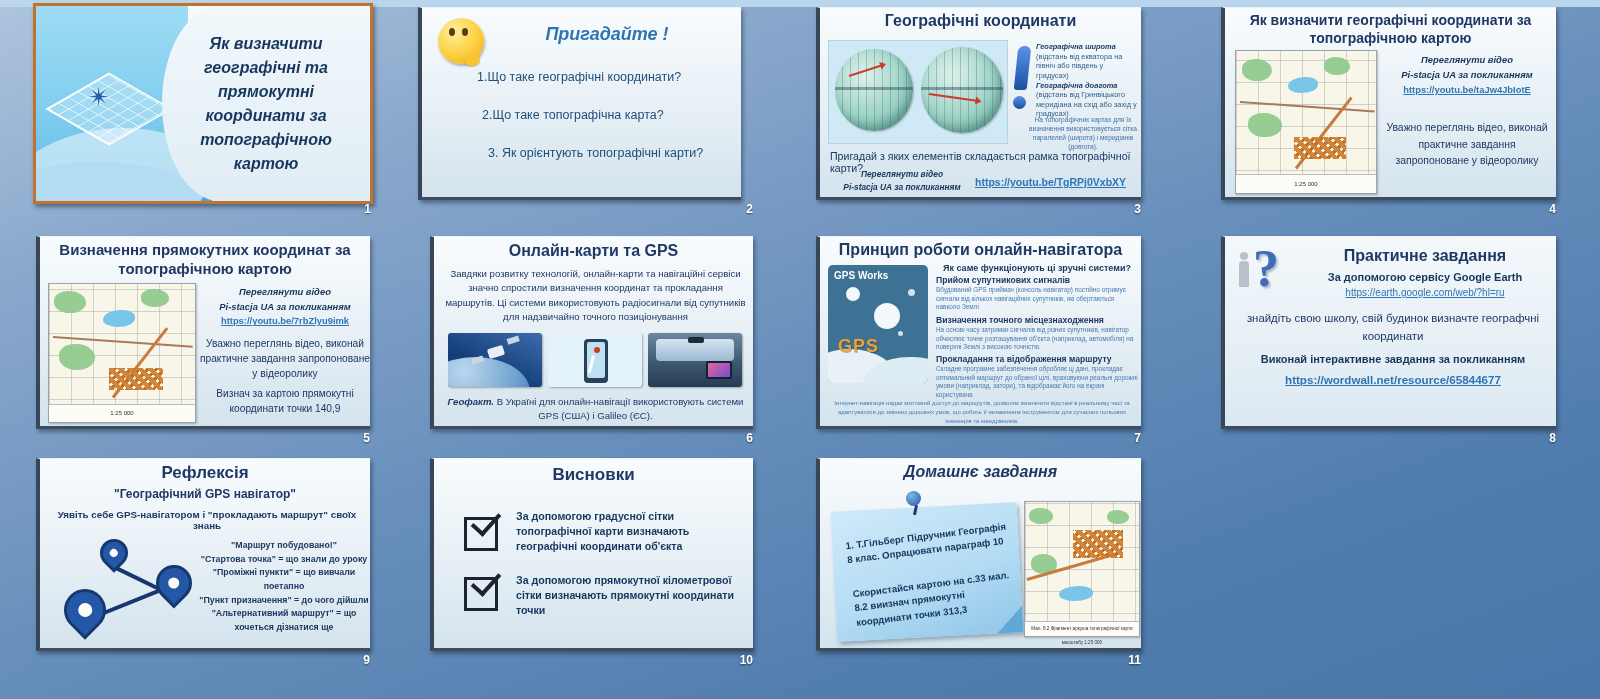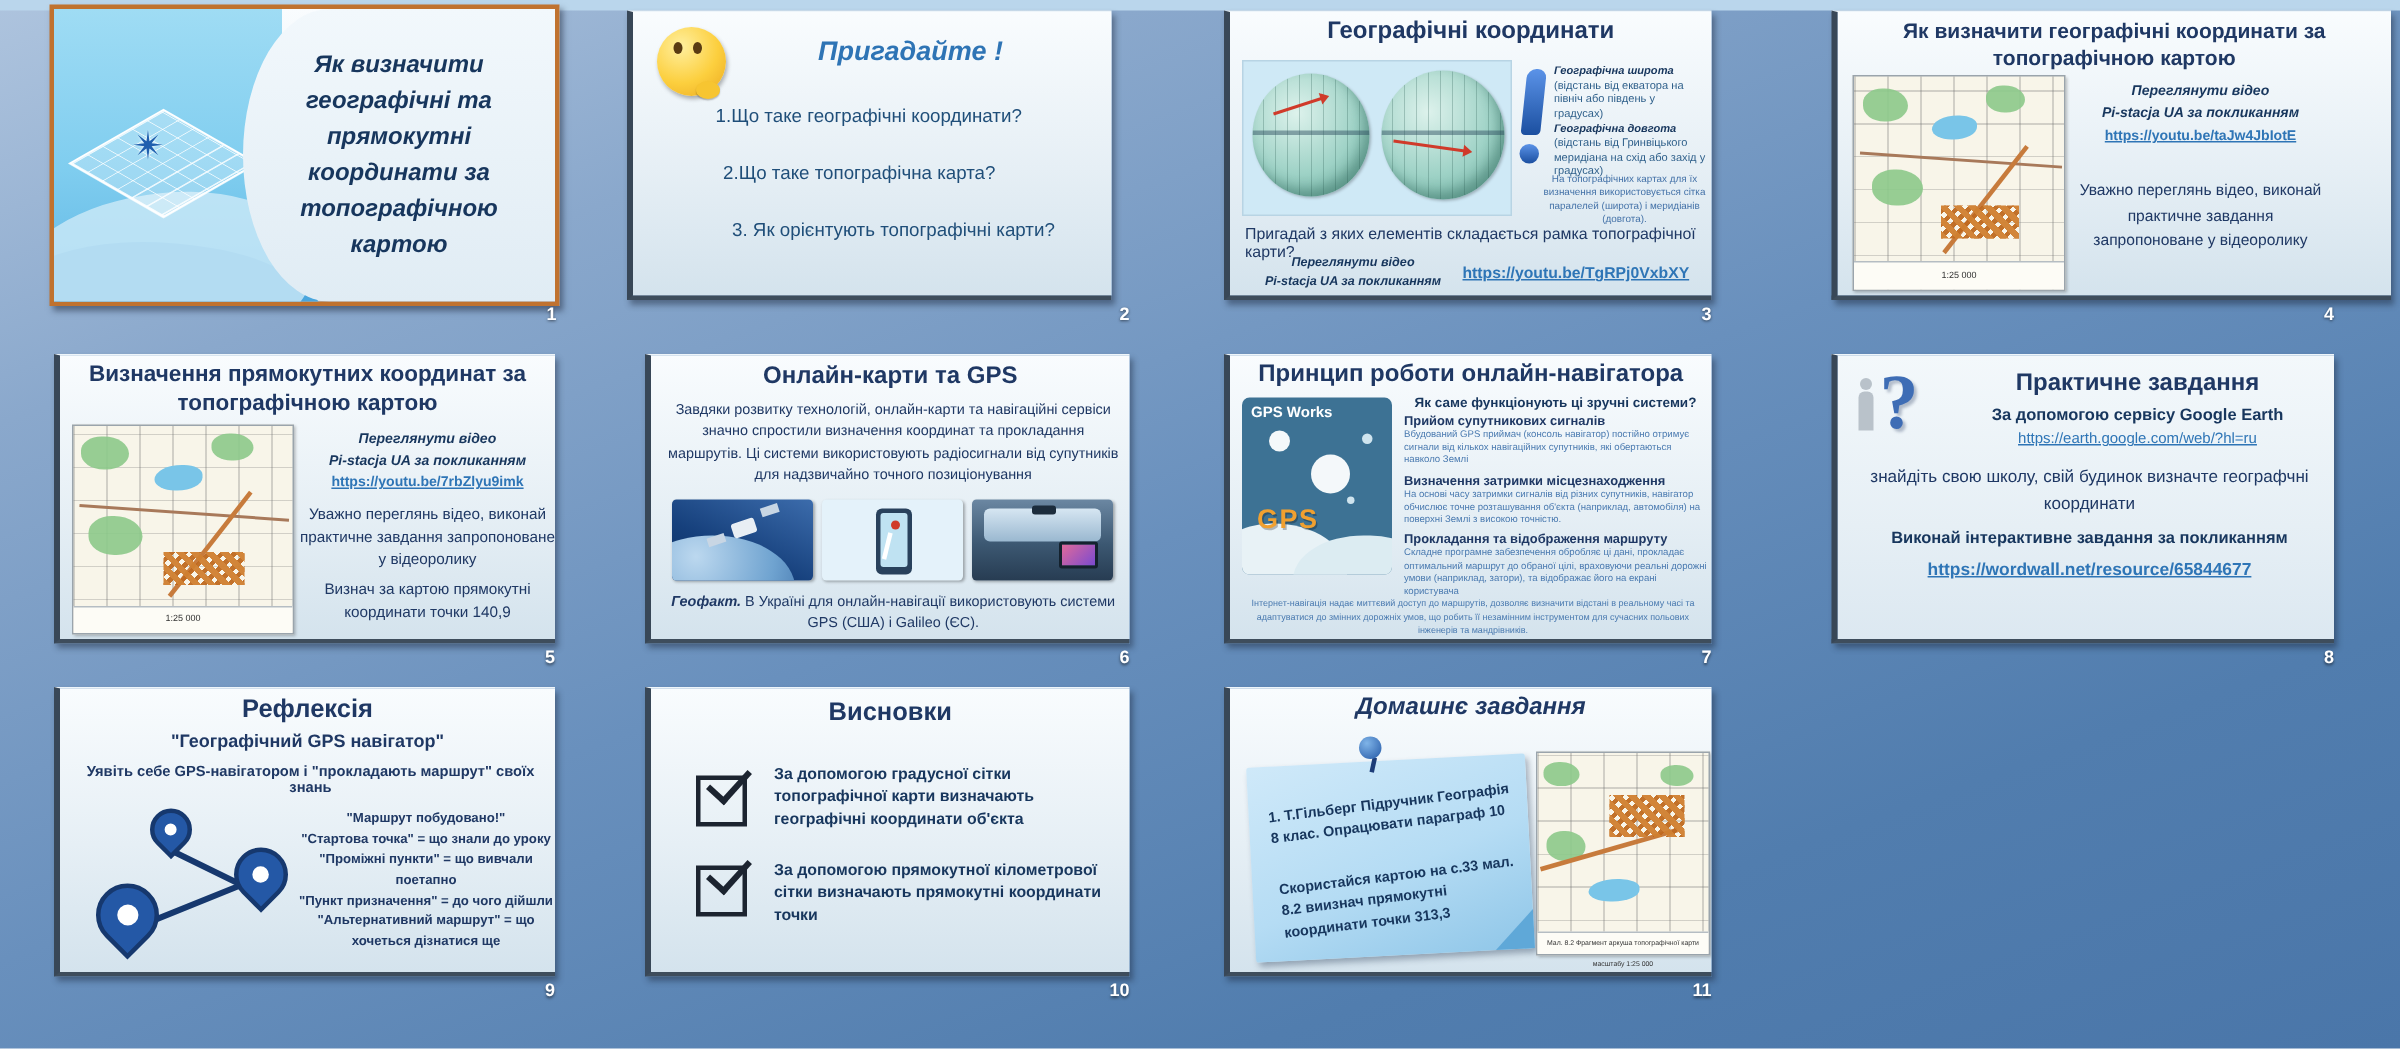--- a/index.html
+++ b/index.html
@@ -200,21 +200,21 @@
   <div class="abs s3-note" style="left:206px;top:108px;width:114px;">На топографічних картах для їх визначення використовується сітка паралелей (широта) і меридіанів (довгота).</div>
   <div class="abs navy" style="left:10px;top:142px;width:308px;font-size:10.6px;">Пригадай  з яких елементів складається рамка топографічної карти?</div>
   <div class="abs" style="left:22px;top:160px;width:120px;font-size:8.4px;font-weight:bold;font-style:italic;color:#17365d;text-align:center;line-height:1.5;">
     <span>Переглянути  відео</span><br>
     <span>Pi-stacja UA за покликанням</span>
   </div>
   <div class="abs lnk" style="left:155px;top:168px;font-size:10.5px;font-weight:bold;">https://youtu.be/TgRPj0VxbXY</div>
 </div>
 <div class="slide-number" style="left:816px;top:202px;width:325px;">3</div>
 
-<div class="slide" style="left:1221px;top:7px;width:373px;height:193px;">
+<div class="slide" style="left:1221px;top:7px;width:335px;height:193px;">
   <div class="abs ttl" style="left:0;top:4px;width:100%;font-size:14px;line-height:1.25;">Як визначити географічні координати за топографічною картою</div>
   <div class="tmap" style="left:10px;top:42px;width:140px;height:142px;">
     <div class="tm-grid"></div>
     <div class="tm-green" style="left:6px;top:8px;width:30px;height:22px;"></div>
     <div class="tm-green" style="left:88px;top:6px;width:26px;height:18px;"></div>
     <div class="tm-green" style="left:12px;top:62px;width:34px;height:24px;"></div>
     <div class="tm-lake" style="left:52px;top:26px;width:30px;height:16px;"></div>
     <div class="tm-road" style="left:4px;top:50px;width:135px;transform:rotate(4deg);"></div>
     <div class="tm-road or" style="left:60px;top:116px;width:90px;transform:rotate(-52deg);"></div>
     <div class="tm-town" style="left:58px;top:86px;width:52px;height:22px;"></div>
@@ -284,21 +284,21 @@
     <div class="planet" style="left:46px;top:38px;"></div>
     <div class="planet" style="left:18px;top:22px;width:14px;height:14px;"></div>
     <div class="dot" style="left:80px;top:24px;"></div>
     <div class="dot" style="left:70px;top:66px;width:5px;height:5px;"></div>
     <div class="ttl">GPS Works</div>
     <div class="gps">GPS</div>
   </div>
   <div class="abs" style="left:116px;top:26px;width:202px;text-align:center;font-weight:bold;color:#17365d;font-size:9px;">Як саме  функціонують  ці зручні системи?</div>
   <div class="abs s7-head" style="left:116px;top:38px;width:202px;">Прийом супутникових сигналів</div>
   <div class="abs s7-body" style="left:116px;top:49px;width:204px;">Вбудований GPS приймач (консоль навігатор) постійно отримує сигнали від кількох навігаційних супутників, які обертаються навколо Землі</div>
-  <div class="abs s7-head" style="left:116px;top:78px;width:202px;">Визначення затримки місцезнаходження</div>
+  <div class="abs s7-head" style="left:116px;top:78px;width:202px;">Визначення точного місцезнаходження</div>
   <div class="abs s7-body" style="left:116px;top:89px;width:204px;">На основі часу затримки сигналів від різних супутників, навігатор обчислює точне розташування об'єкта (наприклад, автомобіля) на поверхні Землі з високою точністю.</div>
   <div class="abs s7-head" style="left:116px;top:117px;width:202px;">Прокладання та відображення маршруту</div>
   <div class="abs s7-body" style="left:116px;top:128px;width:204px;">Складне програмне забезпечення обробляє ці дані, прокладає оптимальний маршрут до обраної цілі, враховуючи реальні дорожні умови (наприклад, затори), та відображає його на екрані користувача</div>
   <div class="abs" style="left:8px;top:162px;width:308px;text-align:center;font-size:6px;color:#4a7ab0;line-height:1.5;">Інтернет-навігація надає миттєвий доступ до маршрутів, дозволяє визначити відстані в реальному часі та адаптуватися до змінних дорожніх умов, що робить її незамінним інструментом для сучасних польових інженерів та мандрівників.</div>
 </div>
 <div class="slide-number" style="left:816px;top:431px;width:325px;">7</div>
 
 <div class="slide s8-bg" style="left:1221px;top:236px;width:335px;height:193px;">
   <div class="qman" style="left:14px;top:24px;"></div>
   <div class="qmark" style="left:28px;top:6px;">?</div>

